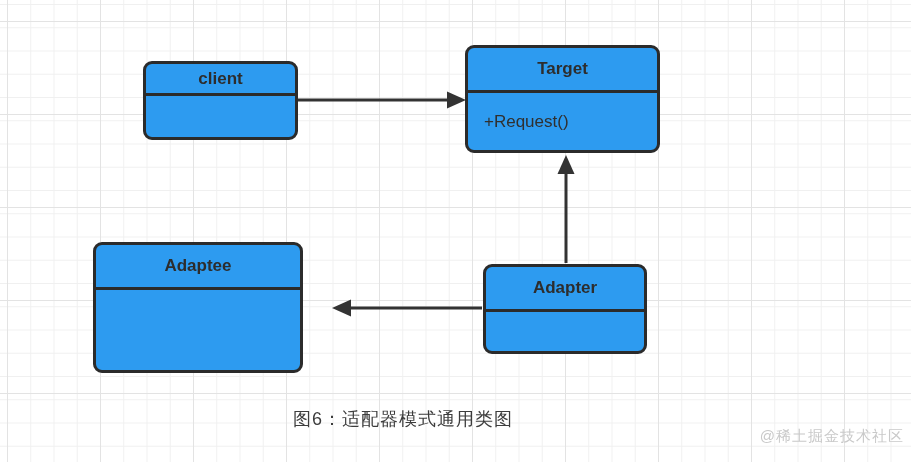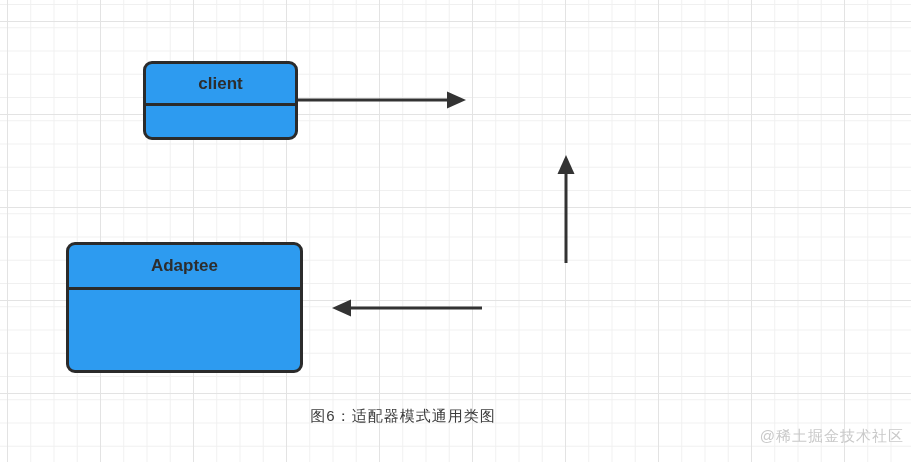--- a/index.html
+++ b/index.html
@@ -55,21 +55,21 @@
     width: 911px;
     height: 462px;
     pointer-events: none;
   }
   .caption {
     position: absolute;
     left: 0;
     top: 407px;
     width: 806px;
     text-align: center;
-    font-size: 15px;
+    font-size: 18px;
     color: #3c3c3c;
     letter-spacing: 1px;
   }
   .watermark {
     position: absolute;
     right: 7px;
     bottom: 16px;
     font-size: 15px;
     color: #c9c9c9;
     letter-spacing: 1px;
@@ -89,27 +89,37 @@
       <line x1="566" y1="263" x2="566" y2="172" stroke="#333333" stroke-width="3"></line>
       <polygon points="566,155 557.5,174 574.5,174" fill="#333333"></polygon>
     </g>
     <g>
       <line x1="482" y1="308" x2="348" y2="308" stroke="#333333" stroke-width="3"></line>
       <polygon points="332,308 351,299.5 351,316.5" fill="#333333"></polygon>
     </g>
   </svg>
 
   <div class="uml-box" style="left:143px; top:61px; width:155px; height:79px;">
-    <div class="uml-title" style="height:42px;">client</div>
+    <div class="uml-title" style="height:32px;">client</div>
     <div class="uml-body"></div>
   </div>
 
+  <div class="uml-box" style="left:465px; top:45px; width:195px; height:108px;">
+    <div class="uml-title" style="height:45px;">Target</div>
+    <div class="uml-body">
+      <span>+Request()</span>
+    </div>
+  </div>
 
-  <div class="uml-box" style="left:66px; top:242px; width:237px; height:131px;justify-content:space-between;">
+  <div class="uml-box" style="left:93px; top:242px; width:210px; height:131px;justify-content:space-between;">
     <div class="uml-title" style="height:45px;">Adaptee</div>
   </div>
 
+  <div class="uml-box" style="left:483px; top:264px; width:164px; height:90px;">
+    <div class="uml-title" style="height:45px;">Adapter</div>
+    <div class="uml-body"></div>
+  </div>
 
   <div class="caption">图6：适配器模式通用类图</div>
 
   <div class="watermark">@稀土掘金技术社区</div>
 
 </div>
 
 </body></html>

